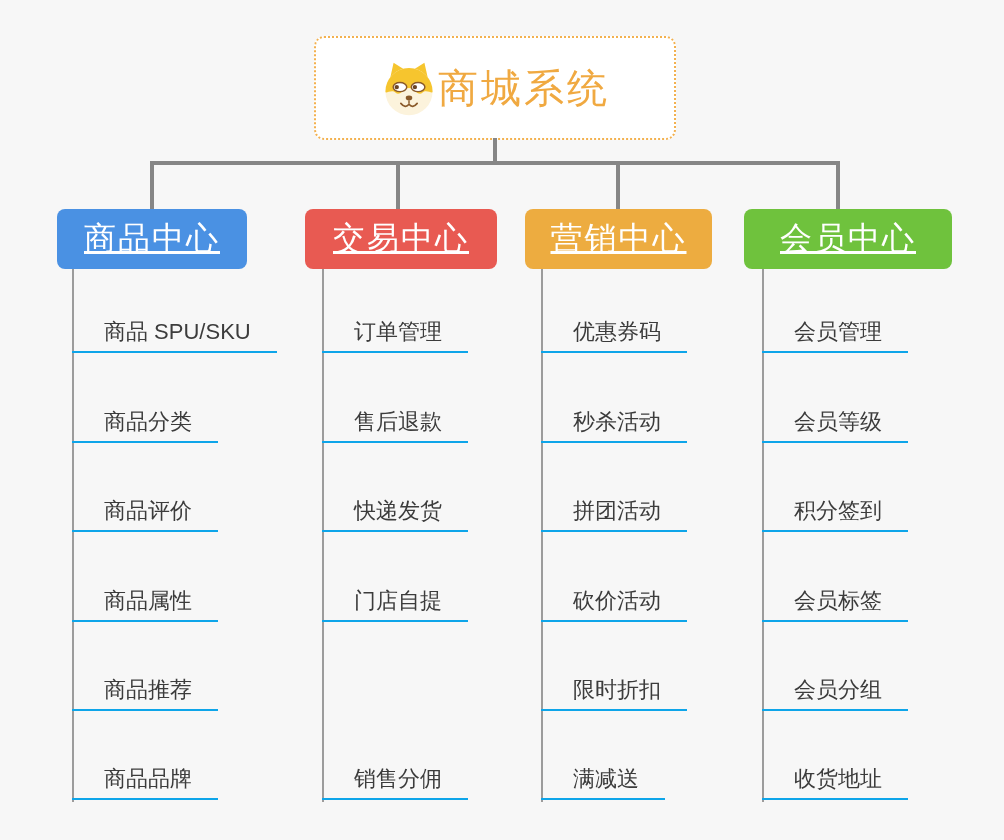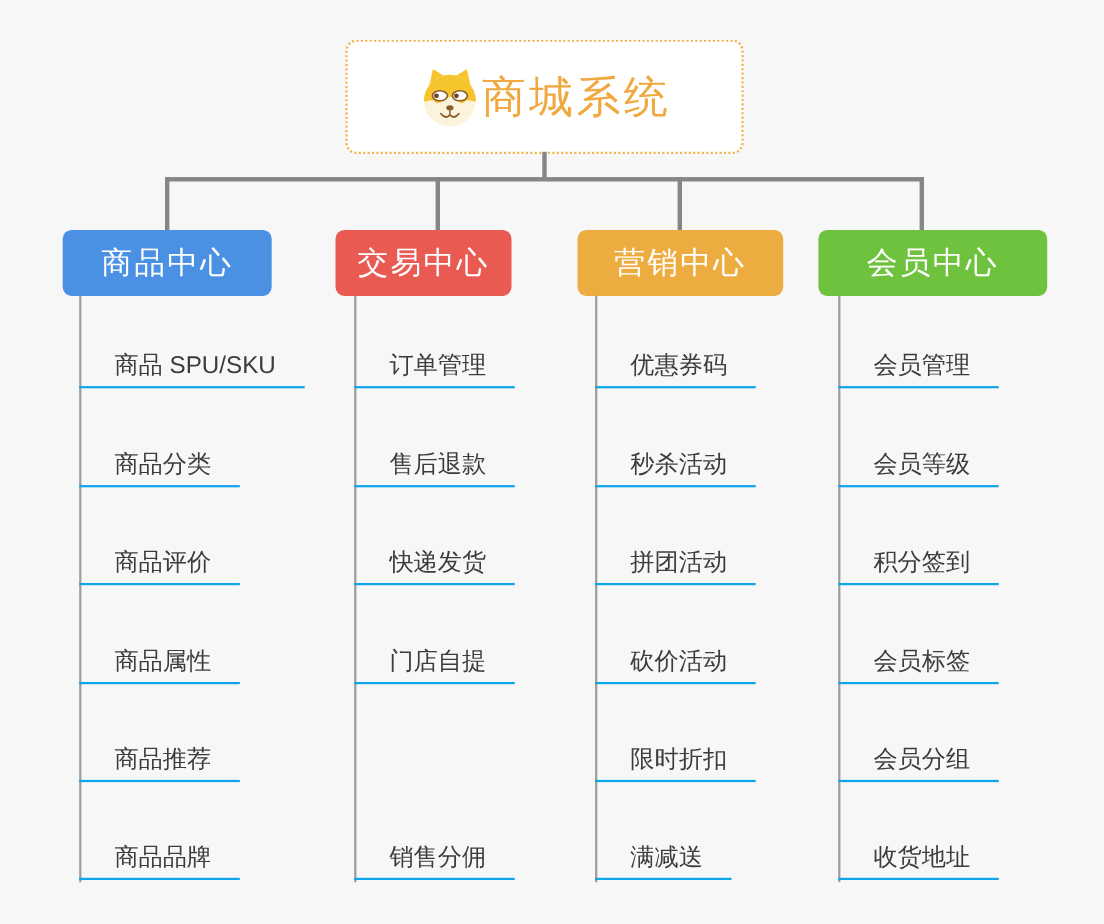--- a/index.html
+++ b/index.html
@@ -25,24 +25,24 @@
   .vline,.hline{position:absolute;background:#868686;}
   .root-drop{left:493px;top:138px;width:4px;height:25px;}
   .bus{left:150px;top:161px;width:690px;height:4px;}
   .drop{top:161px;width:4px;height:49px;}
   .drop0{left:150px}.drop1{left:396px}.drop2{left:616px}.drop3{left:836px}
 
   
   .branch{
     position:absolute;top:209px;height:60px;border-radius:8px;
     display:flex;align-items:center;justify-content:center;
-    color:#ffffff;font-size:28px;letter-spacing:2px;cursor:pointer;
+    color:#ffffff;font-size:32px;letter-spacing:2px;cursor:pointer;text-decoration:underline;
   }
   .b0{left:57px;width:190px}
-  .b1{left:305px;width:160px}
+  .b1{left:305px;width:192px}
   .b2{left:525px;width:187px}
   .b3{left:744px;width:208px}
 
   
   .spine{position:absolute;top:269px;height:533px;width:2px;background:#9c9c9c;}
   .s0{left:72px}.s1{left:322px}.s2{left:541px}.s3{left:762px}
 
   
   .item{
     position:absolute;box-sizing:border-box;height:40px;

